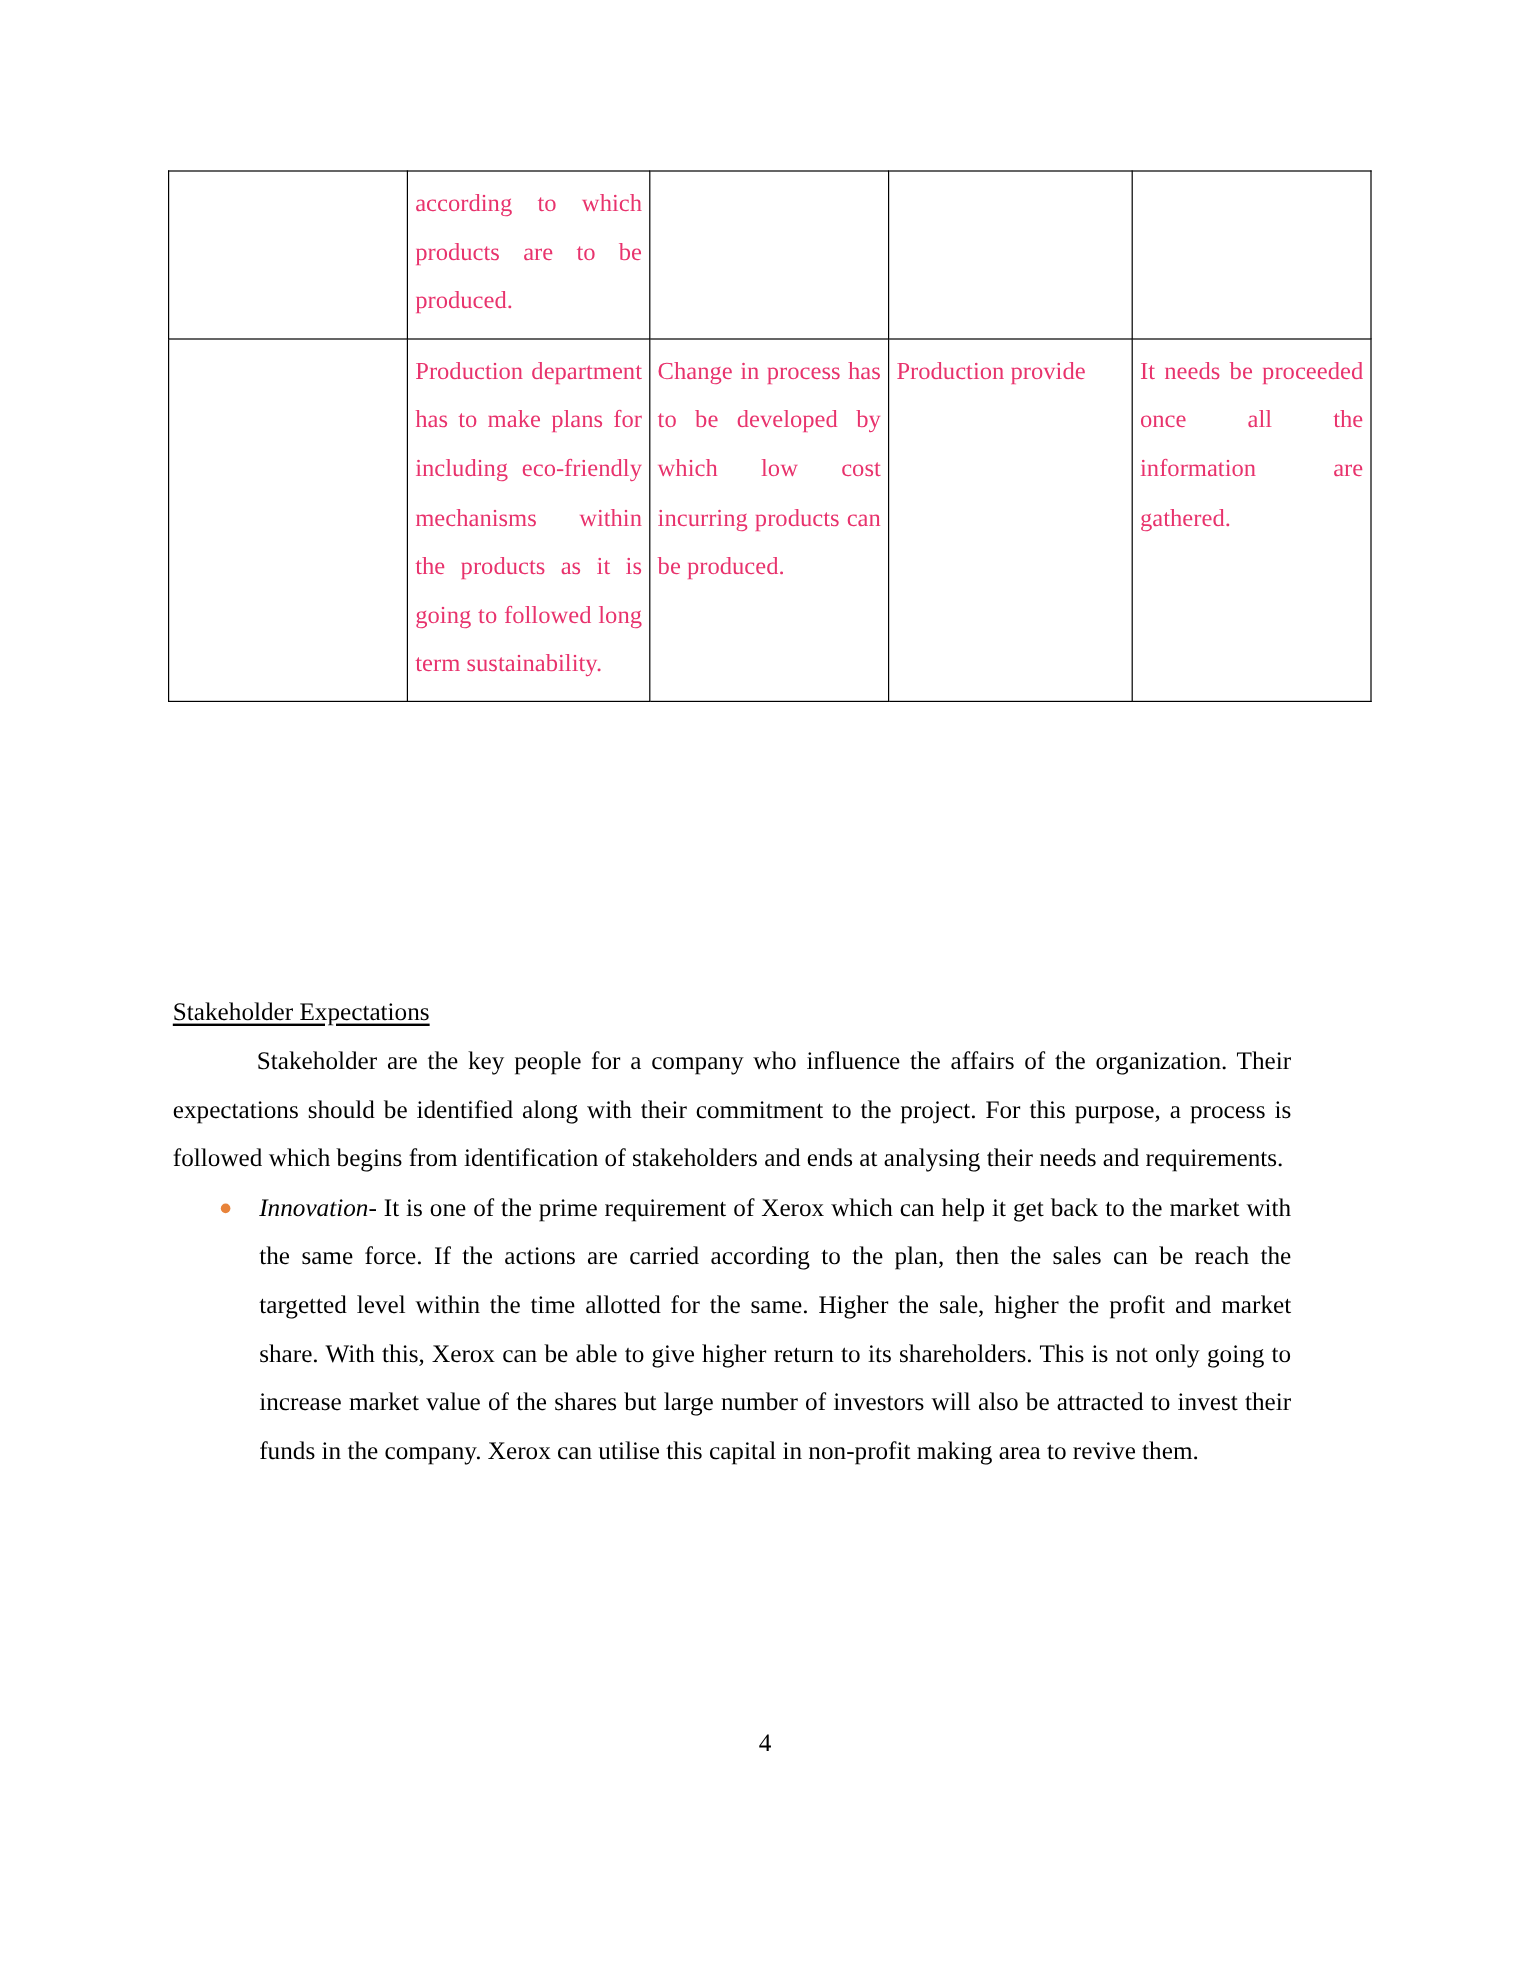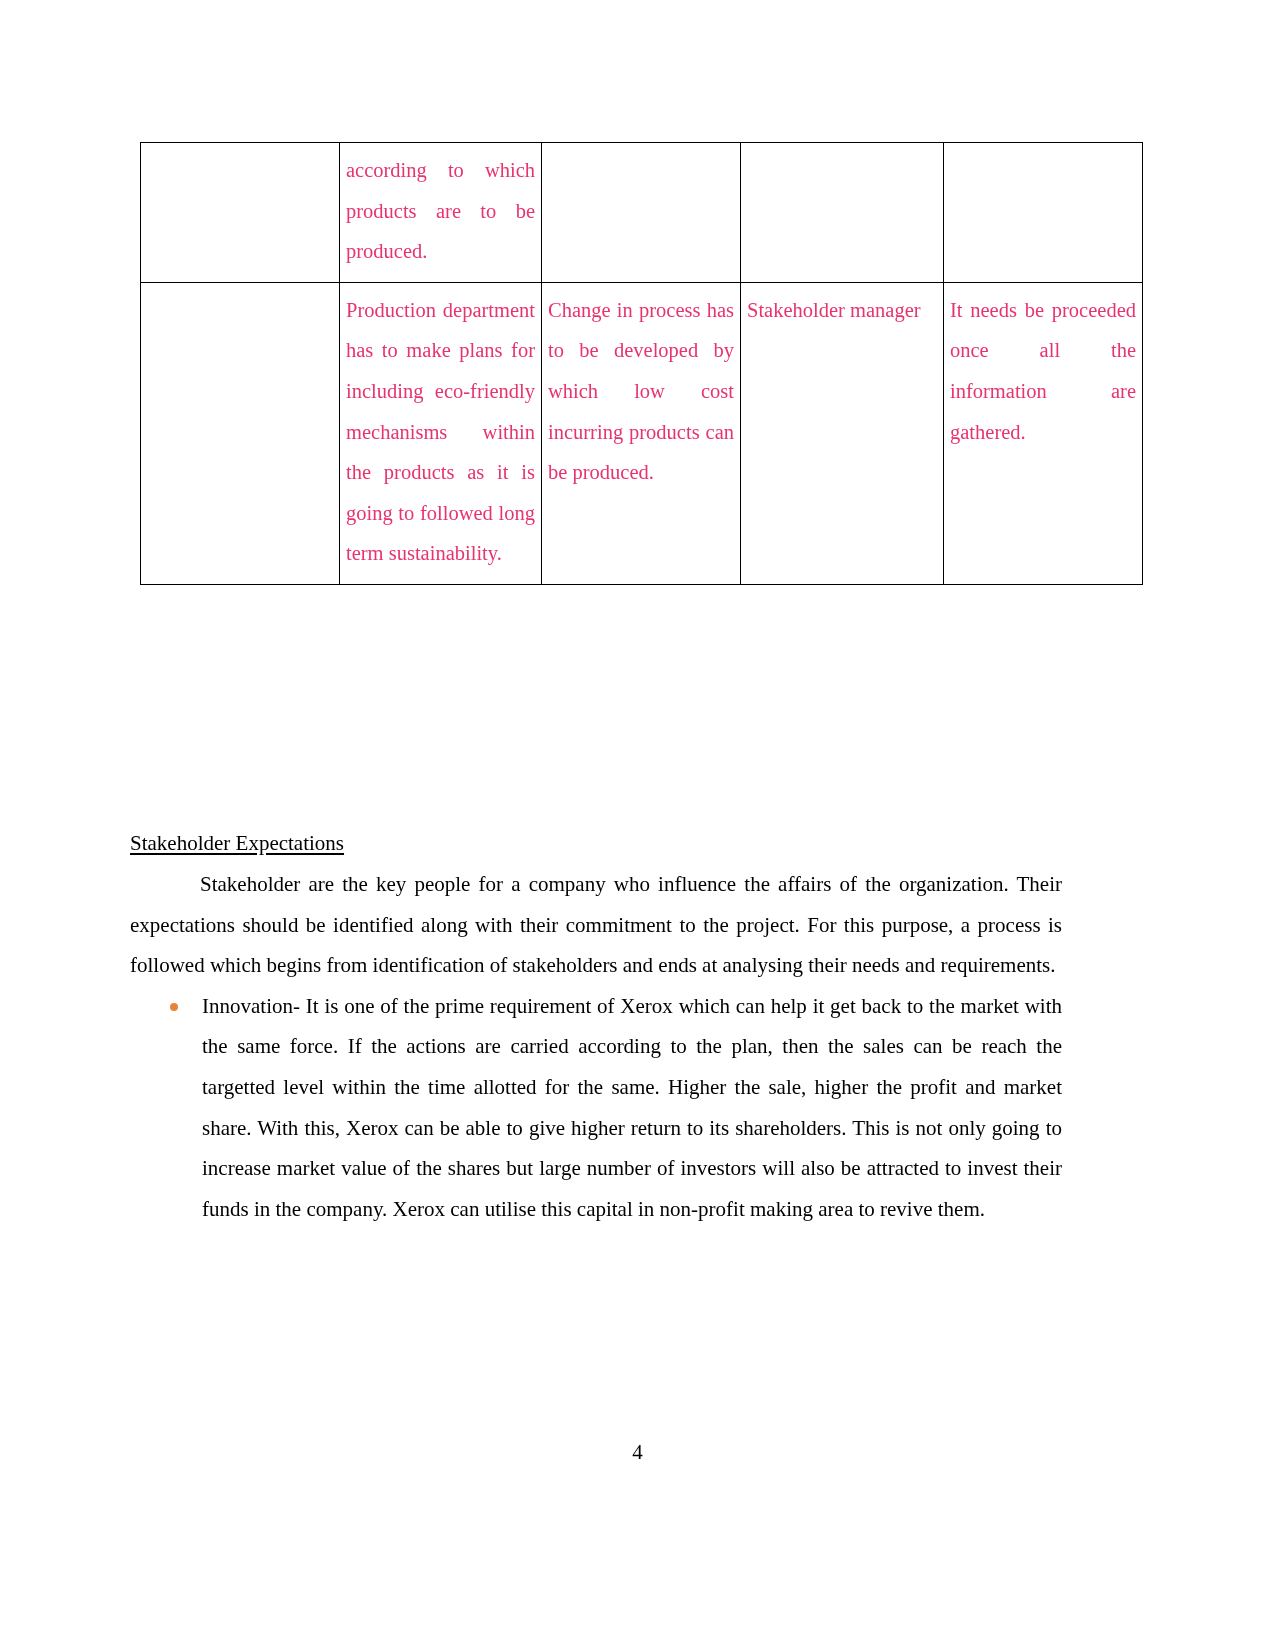--- a/index.html
+++ b/index.html
@@ -61,21 +61,21 @@
     text-align-last: left;
     margin: 0;
   }
   .jtext.stretch {
     text-align-last: justify;
   }
 
   
   .content {
     position: absolute;
-    left: 130px;
+    left: 144px;
     top: 828px;
     width: 932px;
   }
   .section-heading {
     font-size: 21px;
     line-height: 30px;
     text-decoration: underline;
     text-underline-offset: 3px;
     margin: 0 0 6px 0;
     color: #000000;
@@ -112,20 +112,21 @@
   ul.bullets > li .bullet-dot {
     position: absolute;
     left: 40px;
     top: 17px;
     width: 8px;
     height: 8px;
     background: #E8833A;
     border-radius: 50%;
   }
   .lead-in {
+    font-style: italic;
   }
 
   
   .page-number {
     position: absolute;
     left: 0;
     top: 1440px;
     width: 1275px;
     text-align: center;
     font-size: 21px;
@@ -161,21 +162,21 @@
           <td class="col-a">
             <div class="jtext"></div>
           </td>
           <td class="col-b">
             <div class="jtext">Production department has to make plans for including eco-friendly mechanisms within the products as it is going to followed long term sustainability.</div>
           </td>
           <td class="col-c">
             <div class="jtext">Change in process has to be developed by which low cost incurring products can be produced.</div>
           </td>
           <td class="col-d">
-            <div class="jtext">Stakeholder manager</div>
+            <div class="jtext">Production provide</div>
           </td>
           <td class="col-e">
             <div class="jtext stretch">It needs be proceeded once all the information are gathered.</div>
           </td>
         </tr>
       </tbody>
     </table>
   </div>
 
   <div class="content">

